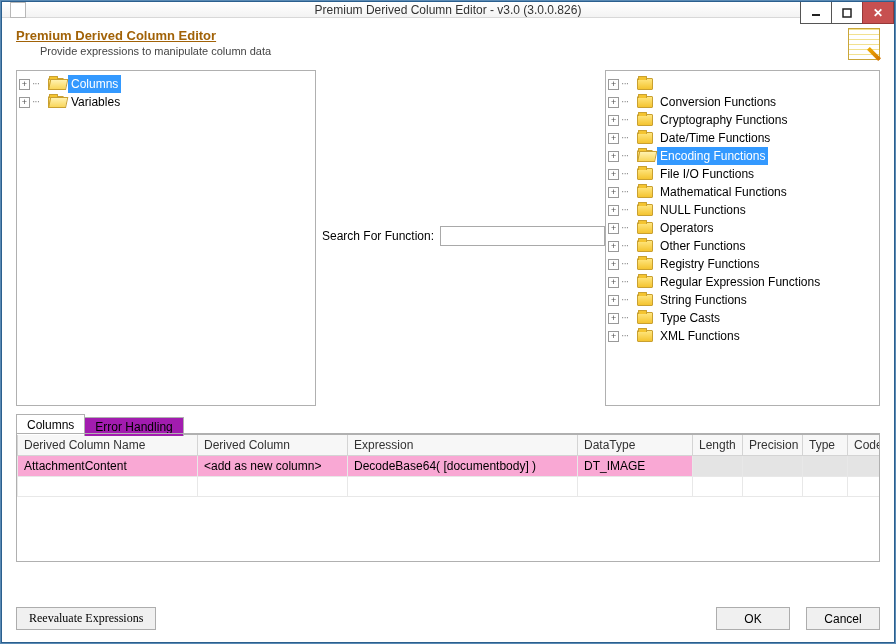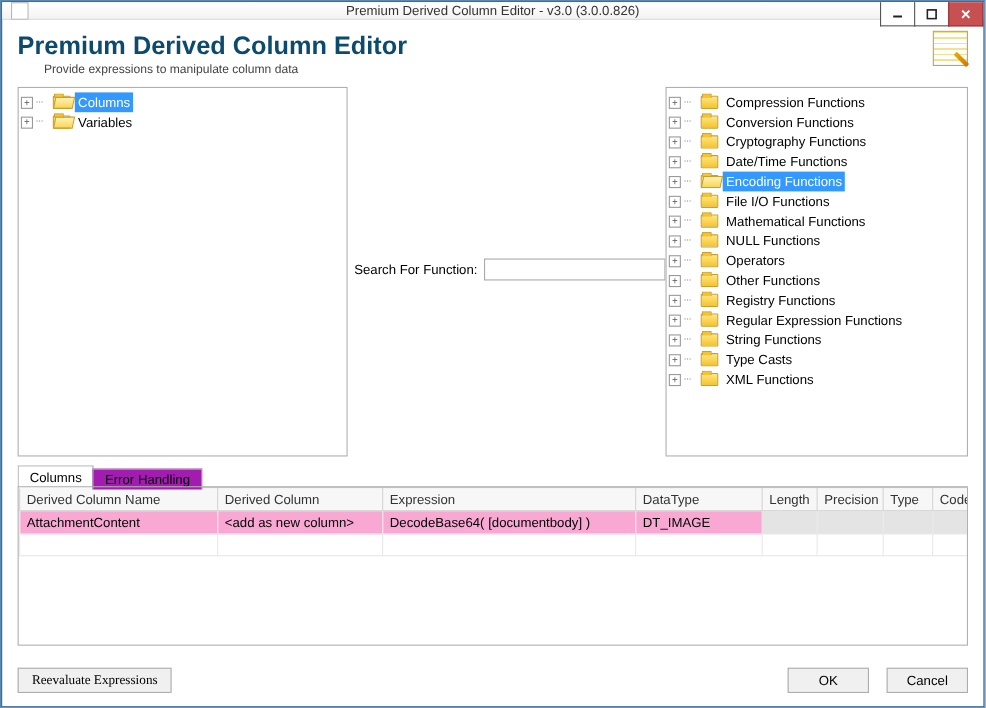--- a/index.html
+++ b/index.html
@@ -67,23 +67,24 @@
   flex-direction: column;
   padding: 0;
 }
 .header-strip {
   padding: 10px 14px 10px 14px;
   display: flex;
   align-items: flex-start;
   justify-content: space-between;
 }
 .header-text h1 {
-  font-size: 23px;
+  font-size: 13px;
   font-weight: bold;
-  color: #0c4a6e;
+  color: #a16207;
+  text-decoration: underline;
 }
 .header-text p {
   font-size: 11px;
   color: #444;
   margin-top: 2px;
   margin-left: 24px;
 }
 .header-icon {
   width: 32px; height: 32px;
   border: 1px solid #c9a63a;
@@ -154,21 +155,21 @@
   border:1px solid #b0b0b0; border-bottom:none;
   padding:3px 10px; font-size:12px; background:#fff;
   position:relative; top:1px; margin-right:-1px;
 }
 .tab.inactive { background:#a21caf; top:2px; padding-top:2px; padding-bottom:2px;}
 .tab-underline {
   position:absolute; left:0; right:0; bottom:0; height:1px; background:#b0b0b0;
 }
 .grid-wrap {
   border:1px solid #b0b0b0; border-top:1px solid #b0b0b0;
-  margin:0 14px; height:144px; overflow:auto;
+  margin:0 14px; height:128px; overflow:auto;
 }
 table.grid { border-collapse:collapse; width:100%; font-size:12px; table-layout:fixed;}
 table.grid th {
   background:#f7f7f7; border:1px solid #d4d4d4; border-top:none; text-align:left;
   font-weight:normal; padding:3px 6px; color:#333;
 }
 table.grid td {
   border:1px solid #e8e8e8; padding:3px 6px; height:20px;
 }
 tr.row-sel td { background:#f9a8d4; }
@@ -240,21 +241,20 @@
         <div class="search-row">
           <label>Search For Function:</label>
           <input type="text" value="" style="">
         </div>
         <div class="panel right-panel">
           <ul class="tree" id="func-tree">
               <li>
                 <span class="expander">+</span>
                 <span class="dots">···</span>
                 <span class="folder-icon"></span>
-                <span class="label">Compression Functions</span>
               </li>
               <li>
                 <span class="expander">+</span>
                 <span class="dots">···</span>
                 <span class="folder-icon"></span>
                 <span class="label">Conversion Functions</span>
               </li>
               <li>
                 <span class="expander">+</span>
                 <span class="dots">···</span>

